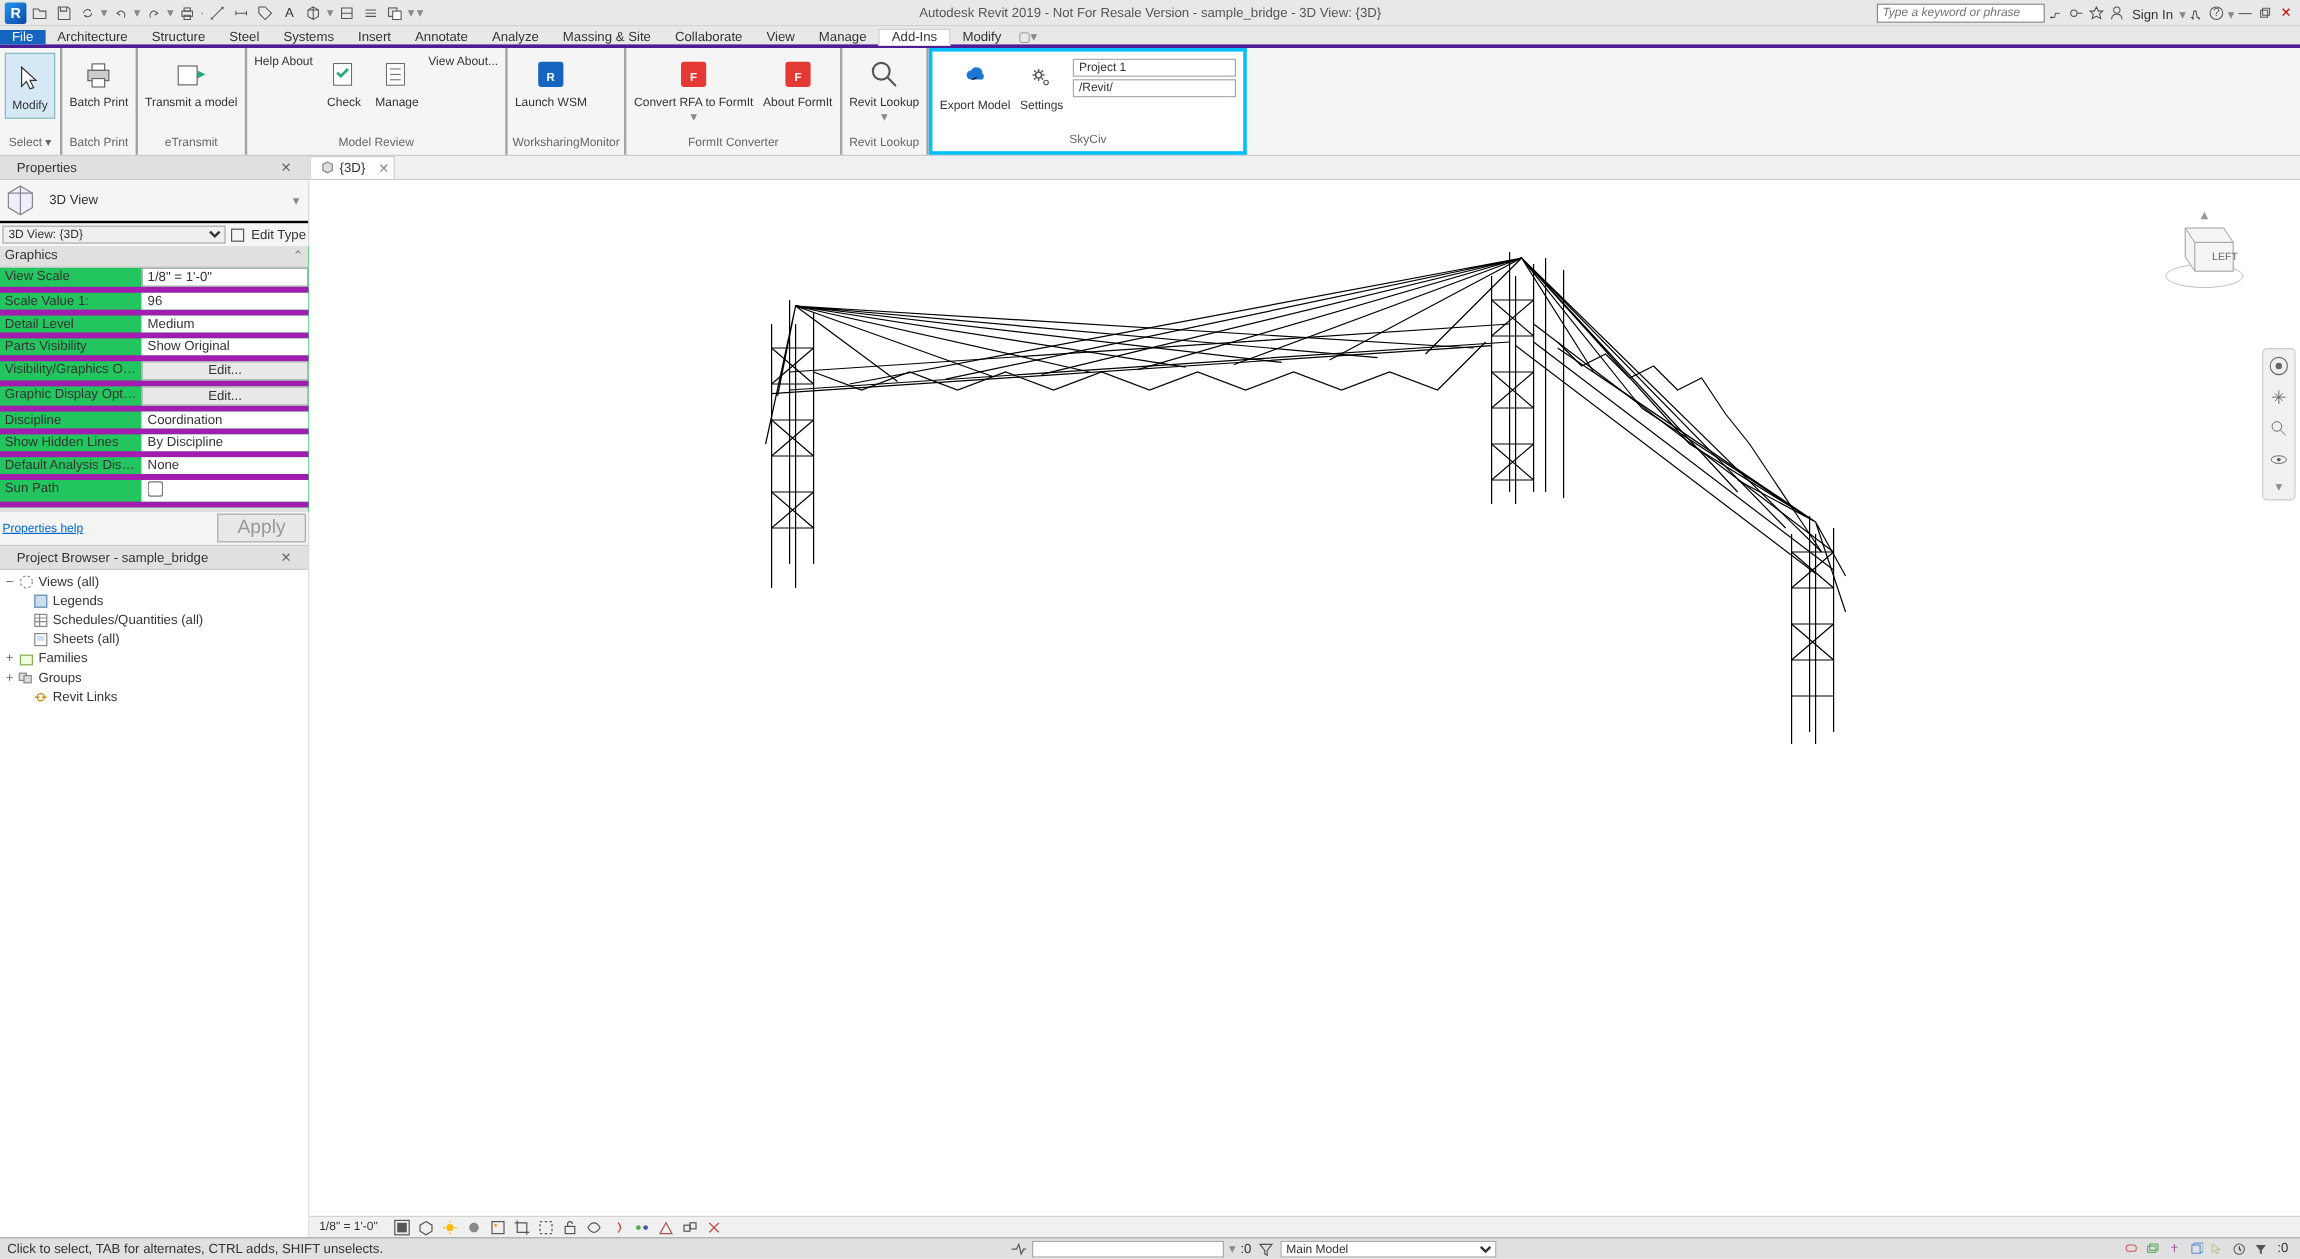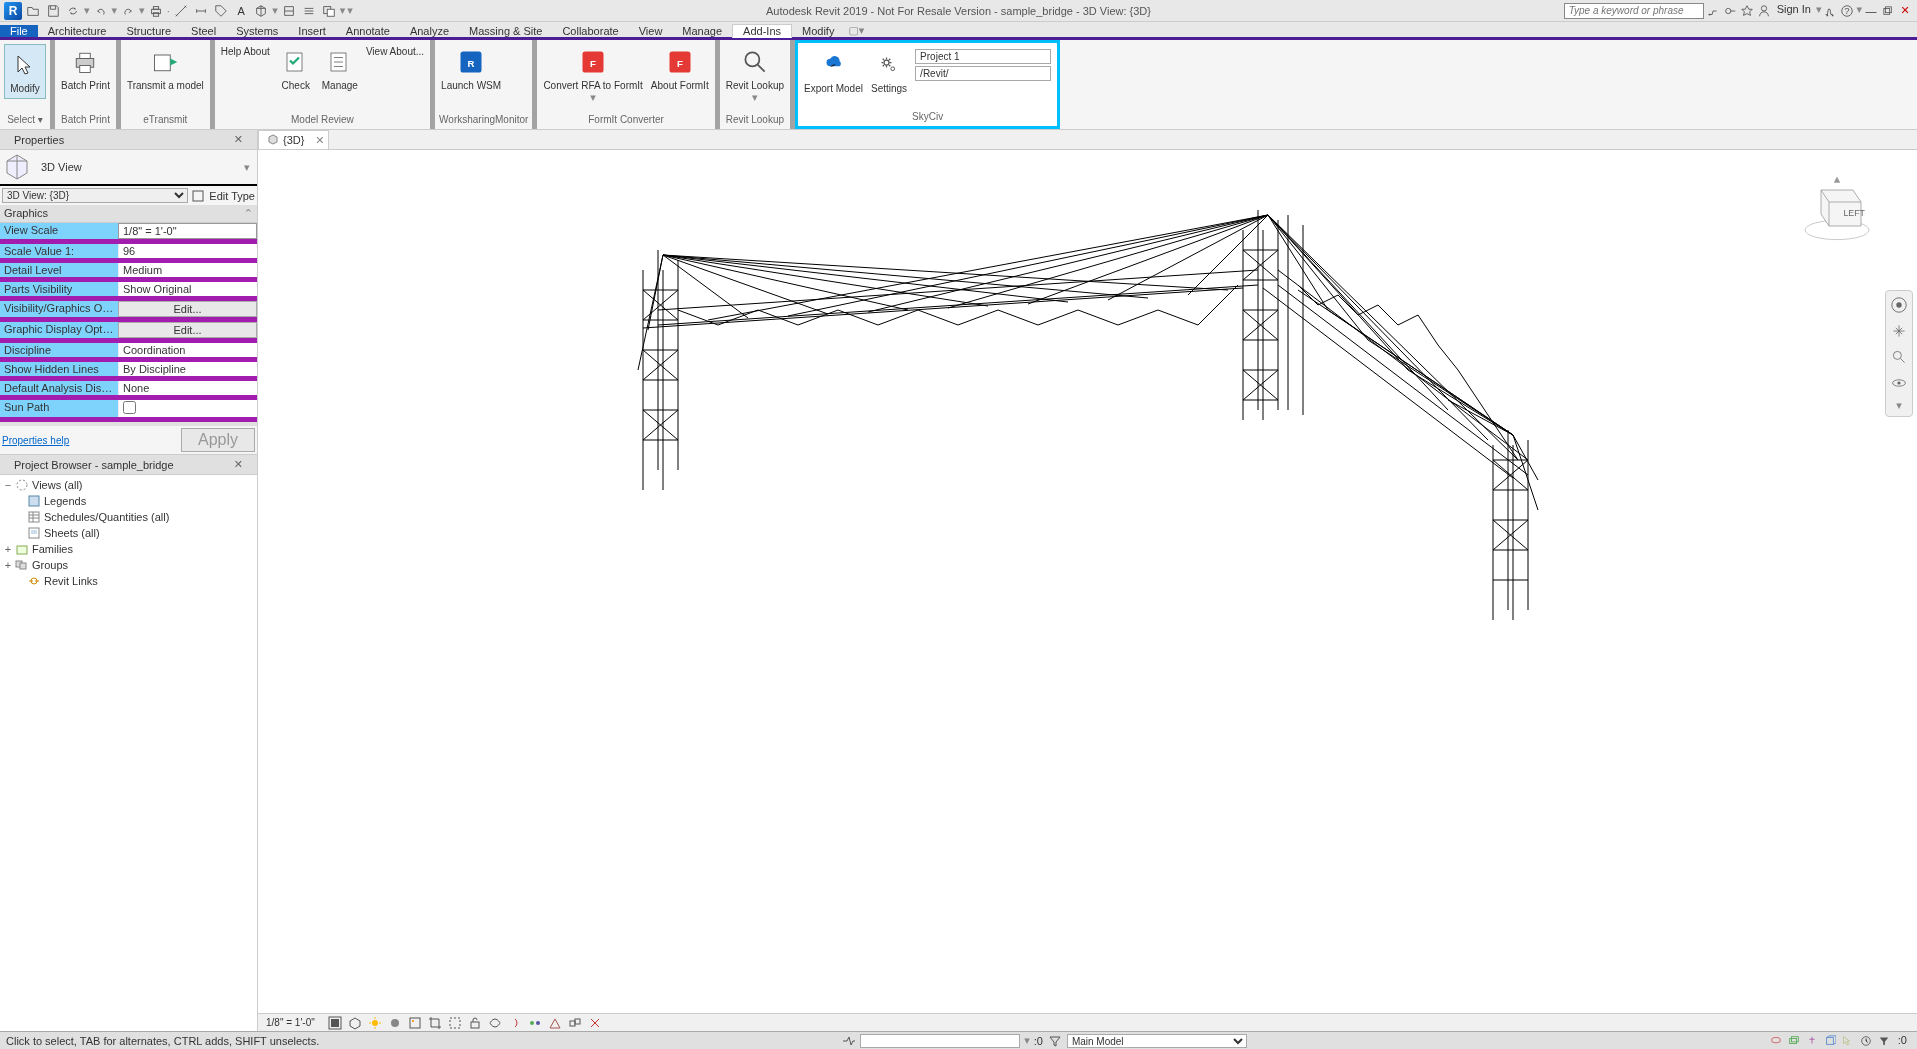--- a/index.html
+++ b/index.html
@@ -3,31 +3,31 @@
 <meta charset="utf-8">
 <style>
 *{margin:0;padding:0;box-sizing:border-box;font-family:"Segoe UI",Arial,sans-serif;font-size:11px;color:#333}
 body{background:#f0f0f0;width:1917px;height:1049px;overflow:hidden;position:relative}
 .titlebar{height:22px;background:#e8e8e8;display:flex;align-items:center;border-bottom:1px solid #ccc}
 .titlebar-left{display:flex;align-items:center;gap:2px;padding-left:4px}
 .r-logo{width:18px;height:18px;background:linear-gradient(135deg,#2196F3,#0D47A1);border-radius:2px;display:flex;align-items:center;justify-content:center;color:#fff;font-weight:bold;font-size:12px}
 .qat-btn{width:18px;height:18px;display:flex;align-items:center;justify-content:center;cursor:pointer}
 .qat-btn svg{width:14px;height:14px}
 .title-text{position:absolute;left:50%;transform:translateX(-50%);font-size:11px;color:#555}
-.titlebar-right{margin-left:auto;display:flex;align-items:flex-start;gap:1px;padding-right:4px}
+.titlebar-right{margin-left:auto;display:flex;align-items:flex-end;gap:1px;padding-right:4px}
 .search-box{width:140px;height:16px;border:1px solid #888;background:#fff;padding:0 4px;font-size:10px;font-style:italic;color:#888}
 .tr-icon{width:16px;height:16px;display:flex;align-items:center;justify-content:center;cursor:pointer}
 .signin{font-size:11px;color:#333;cursor:pointer;padding:0 4px}
 .win-btn{width:16px;height:16px;display:flex;align-items:center;justify-content:center;cursor:pointer}
 .menubar{height:18px;background:#e8e8e8;display:flex;align-items:flex-end;border-bottom:3px solid #4c1d95}
 .menu-tab{padding:0 10px;display:flex;align-items:center;cursor:pointer;font-size:11px}
 .menu-tab.file{background:#1565C0;color:#fff}
 .menu-tab.active{background:#fff;border-top:1px solid #ccc;border-left:1px solid #ccc;border-right:1px solid #ccc;border-bottom:1px solid #fff;margin-bottom:-1px}
 .ribbon{height:90px;background:#f5f5f5;display:flex;border-bottom:1px solid #ccc}
-.ribbon-group{border-right:5px solid #a3a3a3;display:flex;flex-direction:column;padding:2px 4px}
+.ribbon-group{border-right:2px solid #a3a3a3;display:flex;flex-direction:column;padding:2px 4px}
 .ribbon-group-content{flex:1;display:flex;align-items:flex-start;gap:4px;padding-top:2px}
 .ribbon-group-label{text-align:center;font-size:10px;color:#666;padding-bottom:2px}
 .ribbon-btn{display:flex;flex-direction:column;align-items:center;cursor:pointer;padding:2px;min-width:40px}
 .ribbon-btn-icon{width:32px;height:32px;display:flex;align-items:center;justify-content:center;margin-bottom:2px}
 .ribbon-btn-label{font-size:10px;text-align:center;line-height:1.1}
 .ribbon-btn.small{flex-direction:row;min-width:auto}
 .modify-btn{background:#d4e8f5;border:1px solid #8bb;padding:4px}
 .skyciv-group{border:3px solid #00BFFF;background:#fff}
 .skyciv-inputs{display:flex;flex-direction:column;gap:2px;padding:2px;width:140px}
 .skyciv-inputs input{border:1px solid #aaa;padding:1px 4px;font-size:10px;width:100%}
@@ -36,21 +36,21 @@
 .panel-header{background:#e0e0e0;padding:3px 14px;display:flex;justify-content:space-between;align-items:center;border-bottom:1px solid #ccc;font-size:11px}
 .close-x{cursor:pointer;font-size:11px;color:#666}
 .props-panel{flex:0 0 325px;display:flex;flex-direction:column;overflow:hidden;border-bottom:1px solid #ccc}
 .props-type{display:flex;align-items:center;padding:1px;gap:8px;border-bottom:2px solid #000000}
 .props-type-icon{width:32px;height:32px}
 .props-type-label{flex:1}
 .props-type-dd{width:12px;cursor:pointer}
 .props-instance{display:flex;padding:2px;gap:4px}
 .props-instance select{flex:1;font-size:10px;border:1px solid #aaa}
 .edit-type-btn{font-size:10px;cursor:pointer;display:flex;align-items:center;gap:5px}
-.props-grid{flex:1;overflow-y:auto;background:#7dd3fc}
+.props-grid{flex:1;overflow-y:auto;background:#22c55e}
 .props-cat{background:#e0e0e0;padding:2px 4px;font-size:10px;display:flex;justify-content:space-between;border-bottom:1px solid #ccc}
 .props-row{display:flex;border-bottom:5px solid #a21caf;font-size:10px}
 .props-row-label{width:118px;padding:1px 4px;white-space:nowrap;overflow:hidden;text-overflow:ellipsis}
 .props-row-value{flex:1;padding:1px 4px;border-left:1px solid #eee;background:#fff}
 .props-row-value.editable{background:#fff;border:1px solid #999}
 .props-row-value.btn{text-align:center;background:#e8e8e8;border:1px solid #aaa;cursor:pointer}
 .props-row-value input[type=checkbox]{margin:0}
 .props-footer{display:flex;padding:2px;align-items:center}
 .props-help{color:#0066cc;text-decoration:underline;cursor:pointer;font-size:10px;flex:1}
 .apply-btn{padding:2px 16px;border:1px solid #aaa;background:#e8e8e8;font-size:16px;color:#999}

